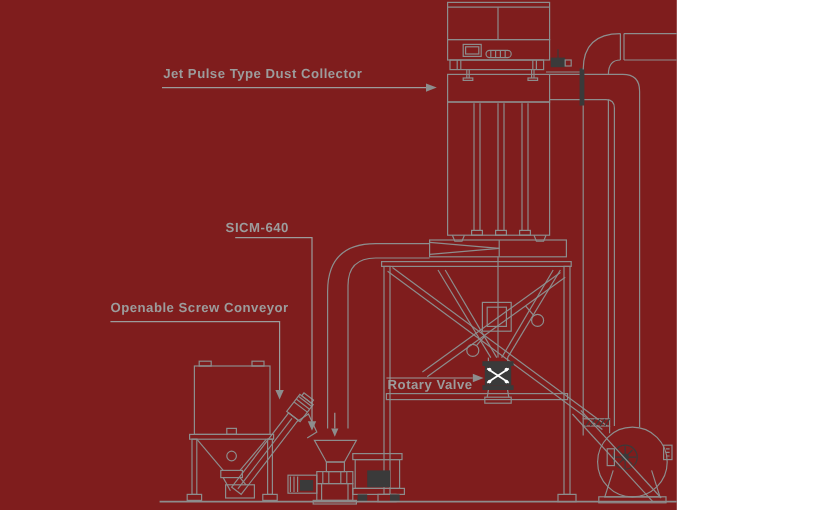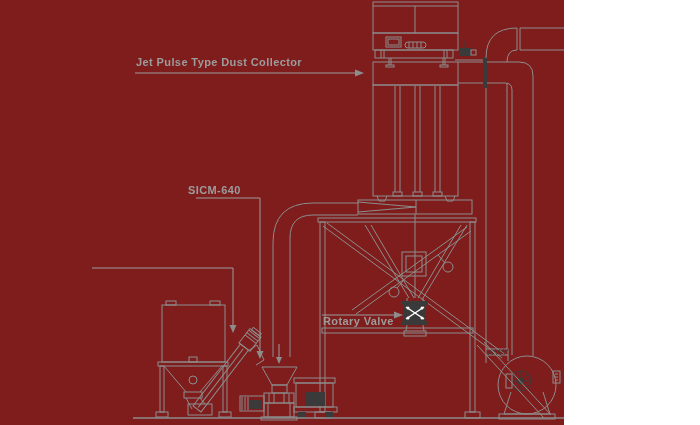--- a/index.html
+++ b/index.html
@@ -276,16 +276,17 @@
   <g>
     <line class="ld" x1="322" y1="315" x2="394" y2="315"></line>
     <polygon class="ah" points="394,311.5 394,318.5 403,315"></polygon>
   </g>
 </svg>
 
 <div class="lbl" style="left:136px; top:56px;">Jet Pulse Type Dust Collector</div>
 
 <div class="lbl" style="left:188px; top:184px;">SICM-640</div>
 
+<div class="lbl" style="left:92px; top:251px;">Openable Screw Conveyor</div>
 
 <div class="lbl" style="left:323px; top:315px;">Rotary Valve</div>
 
 </div>
 
 </body></html>

